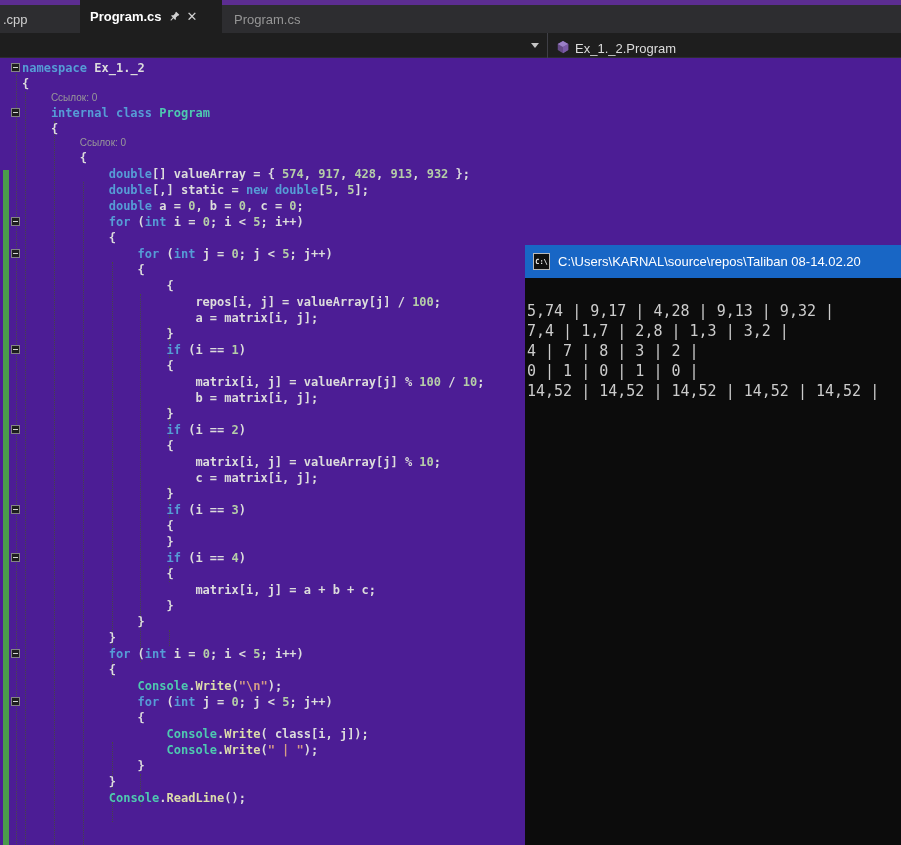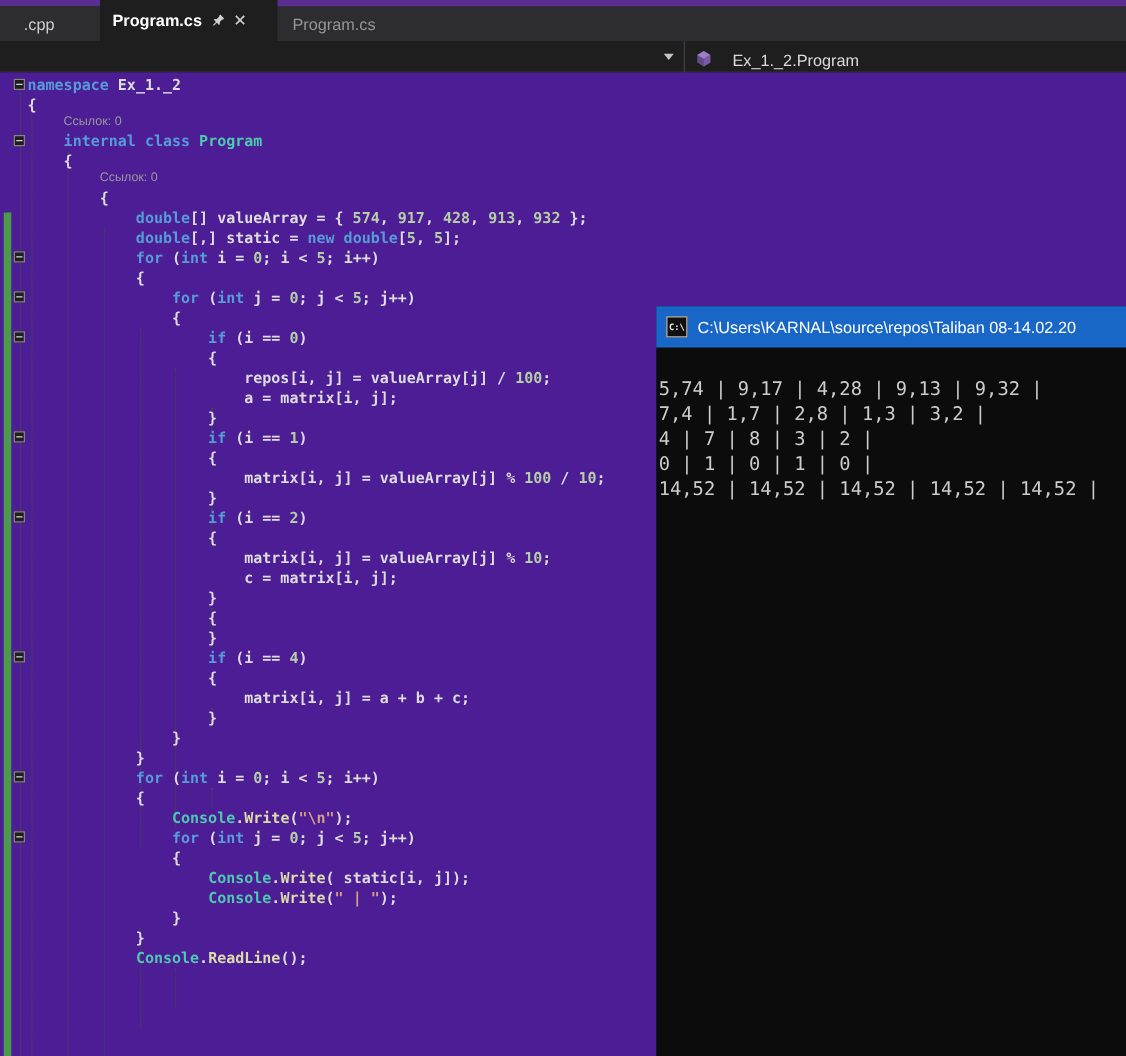--- a/index.html
+++ b/index.html
@@ -2,31 +2,31 @@
 <html><head>
 <meta charset="utf-8">
 <style>
   html,body{margin:0;padding:0}
   body{width:901px;height:845px;overflow:hidden;position:relative;background:#1e1e1e;font-family:"Liberation Sans",sans-serif}
 
   
   .tabbar{position:absolute;top:0;left:0;width:901px;height:33px;background:#2d2d30}
   .top-strip{position:absolute;top:0;left:0;width:100%;height:5px;background:#5C2D91}
   .tab{position:absolute;display:flex;align-items:center;font-size:13px;color:#969696;box-sizing:border-box}
-  #tab-cpp{left:0;top:5px;width:80px;height:28px;padding-left:19px;color:#cfcfcf;background:#2d2d30}
+  #tab-cpp{left:0;top:5px;width:80px;height:28px;padding-left:3px;color:#cfcfcf;background:#2d2d30}
   #tab-active{left:80px;top:0;width:142px;height:33px;background:#1e1e1e;color:#ffffff;font-weight:bold;padding-left:10px;gap:7px}
   #tab-other{left:222px;top:5px;height:28px;padding:0 12px;color:#969696}
   .tab .close{color:#d0d0d0;font-weight:normal;font-size:13px;line-height:13px}
   .tab svg{display:block}
 
   
   .navbar{position:absolute;top:33px;left:0;width:901px;height:25px;background:#1e1e1e;border-bottom:1px solid #2d2d30;box-sizing:border-box}
   .combo1{position:absolute;left:0;top:0;width:548px;height:25px;border-right:1px solid #3f3f46;box-sizing:border-box}
   .combo-arrow{position:absolute;right:8px;top:10px;width:0;height:0;border-left:4px solid transparent;border-right:4px solid transparent;border-top:5px solid #c5c5c5}
-  .combo2{position:absolute;left:549px;top:0;right:0;height:30px;display:flex;align-items:center;gap:16px;padding-left:7px;color:#dcdcdc;font-size:13px}
+  .combo2{position:absolute;left:549px;top:0;right:0;height:30px;display:flex;align-items:center;gap:5px;padding-left:7px;color:#dcdcdc;font-size:13px}
 
   
   #editor{position:absolute;top:58px;left:0;width:901px;height:787px;background:#4c1d95;overflow:hidden}
   #change-bar{position:absolute;left:3px;top:112px;width:6px;height:675px;background:#4B9B4B}
   #code{position:absolute;left:22px;top:0;padding-top:2px;font:bold 12px "DejaVu Sans Mono",monospace}
   .ln{height:16px;line-height:16px;white-space:pre;position:relative}
   .lens{height:13px;line-height:13px;font:10px "Liberation Sans",sans-serif;font-weight:normal;color:#999999;white-space:pre}
   .tk-k{color:#569CD6}.tk-w{color:#DCDCDC}.tk-c{color:#4EC9B0}.tk-m{color:#DCDCAA}.tk-n{color:#B5CEA8}.tk-s{color:#D69D85}
   .fold{position:absolute;left:-11px;top:3px;width:9px;height:9px;border:1px solid #848484;background:#1e1e1e;box-sizing:border-box}
   .fold::after{content:"";position:absolute;left:1px;right:1px;top:3px;height:1px;background:#d4d4d4}
@@ -97,52 +97,54 @@
     <div class="guide" style="left:147px;top:572px;height:16px"></div>
   <div class="ln"><span class="fold"></span><span class="tk-k">namespace</span><span class="tk-w"> Ex_1._2</span></div>
       <div class="ln"><span class="tk-w">{</span></div>
       <div class="lens" style="padding-left: 28.88px;">Ссылок: 0</div>
       <div class="ln"><span class="fold"></span><span class="tk-k">    internal class </span><span class="tk-c">Program</span></div>
       <div class="ln"><span class="tk-w">    {</span></div>
       <div class="lens" style="padding-left: 57.76px;">Ссылок: 0</div>
       <div class="ln"><span class="tk-w">        {</span></div>
       <div class="ln"><span class="tk-k">            double</span><span class="tk-w">[] valueArray = { </span><span class="tk-n">574</span><span class="tk-w">, </span><span class="tk-n">917</span><span class="tk-w">, </span><span class="tk-n">428</span><span class="tk-w">, </span><span class="tk-n">913</span><span class="tk-w">, </span><span class="tk-n">932</span><span class="tk-w"> };</span></div>
       <div class="ln"><span class="tk-k">            double</span><span class="tk-w">[,] static = </span><span class="tk-k">new</span><span class="tk-w"> </span><span class="tk-k">double</span><span class="tk-w">[</span><span class="tk-n">5</span><span class="tk-w">, </span><span class="tk-n">5</span><span class="tk-w">];</span></div>
+      <div class="ln"><span class="tk-k">            double</span><span class="tk-w"> a = </span><span class="tk-n">0</span><span class="tk-w">, b = </span><span class="tk-n">0</span><span class="tk-w">, c = </span><span class="tk-n">0</span><span class="tk-w">;</span></div>
       <div class="ln"><span class="fold"></span><span class="tk-k">            for</span><span class="tk-w"> (</span><span class="tk-k">int</span><span class="tk-w"> i = </span><span class="tk-n">0</span><span class="tk-w">; i &lt; </span><span class="tk-n">5</span><span class="tk-w">; i++)</span></div>
       <div class="ln"><span class="tk-w">            {</span></div>
       <div class="ln"><span class="fold"></span><span class="tk-k">                for</span><span class="tk-w"> (</span><span class="tk-k">int</span><span class="tk-w"> j = </span><span class="tk-n">0</span><span class="tk-w">; j &lt; </span><span class="tk-n">5</span><span class="tk-w">; j++)</span></div>
       <div class="ln"><span class="tk-w">                {</span></div>
-      <div class="ln"><span class="fold"></span><span class="tk-k">                    if</span><span class="tk-w"> (i == </span><span class="tk-n">0</span><span class="tk-w">)</span></div>
       <div class="ln"><span class="tk-w">                    {</span></div>
       <div class="ln"><span class="tk-w">                        repos[i, j] = valueArray[j] / </span><span class="tk-n">100</span><span class="tk-w">;</span></div>
       <div class="ln"><span class="tk-w">                        a = matrix[i, j];</span></div>
       <div class="ln"><span class="tk-w">                    }</span></div>
       <div class="ln"><span class="fold"></span><span class="tk-k">                    if</span><span class="tk-w"> (i == </span><span class="tk-n">1</span><span class="tk-w">)</span></div>
       <div class="ln"><span class="tk-w">                    {</span></div>
       <div class="ln"><span class="tk-w">                        matrix[i, j] = valueArray[j] % </span><span class="tk-n">100</span><span class="tk-w"> / </span><span class="tk-n">10</span><span class="tk-w">;</span></div>
+      <div class="ln"><span class="tk-w">                        b = matrix[i, j];</span></div>
       <div class="ln"><span class="tk-w">                    }</span></div>
       <div class="ln"><span class="fold"></span><span class="tk-k">                    if</span><span class="tk-w"> (i == </span><span class="tk-n">2</span><span class="tk-w">)</span></div>
       <div class="ln"><span class="tk-w">                    {</span></div>
       <div class="ln"><span class="tk-w">                        matrix[i, j] = valueArray[j] % </span><span class="tk-n">10</span><span class="tk-w">;</span></div>
       <div class="ln"><span class="tk-w">                        c = matrix[i, j];</span></div>
       <div class="ln"><span class="tk-w">                    }</span></div>
+      <div class="ln"><span class="fold"></span><span class="tk-k">                    if</span><span class="tk-w"> (i == </span><span class="tk-n">3</span><span class="tk-w">)</span></div>
       <div class="ln"><span class="tk-w">                    {</span></div>
       <div class="ln"><span class="tk-w">                    }</span></div>
       <div class="ln"><span class="fold"></span><span class="tk-k">                    if</span><span class="tk-w"> (i == </span><span class="tk-n">4</span><span class="tk-w">)</span></div>
       <div class="ln"><span class="tk-w">                    {</span></div>
       <div class="ln"><span class="tk-w">                        matrix[i, j] = a + b + c;</span></div>
       <div class="ln"><span class="tk-w">                    }</span></div>
       <div class="ln"><span class="tk-w">                }</span></div>
       <div class="ln"><span class="tk-w">            }</span></div>
       <div class="ln"><span class="fold"></span><span class="tk-k">            for</span><span class="tk-w"> (</span><span class="tk-k">int</span><span class="tk-w"> i = </span><span class="tk-n">0</span><span class="tk-w">; i &lt; </span><span class="tk-n">5</span><span class="tk-w">; i++)</span></div>
       <div class="ln"><span class="tk-w">            {</span></div>
       <div class="ln"><span class="tk-w">                </span><span class="tk-c">Console</span><span class="tk-w">.</span><span class="tk-m">Write</span><span class="tk-w">(</span><span class="tk-s">"\n"</span><span class="tk-w">);</span></div>
       <div class="ln"><span class="fold"></span><span class="tk-k">                for</span><span class="tk-w"> (</span><span class="tk-k">int</span><span class="tk-w"> j = </span><span class="tk-n">0</span><span class="tk-w">; j &lt; </span><span class="tk-n">5</span><span class="tk-w">; j++)</span></div>
       <div class="ln"><span class="tk-w">                {</span></div>
-      <div class="ln"><span class="tk-w">                    </span><span class="tk-c">Console</span><span class="tk-w">.</span><span class="tk-m">Write</span><span class="tk-w">( static[i, j]);</span></div>
+      <div class="ln"><span class="tk-w">                    </span><span class="tk-c">Console</span><span class="tk-w">.</span><span class="tk-m">Write</span><span class="tk-w">( class[i, j]);</span></div>
       <div class="ln"><span class="tk-w">                    </span><span class="tk-c">Console</span><span class="tk-w">.</span><span class="tk-m">Write</span><span class="tk-w">(</span><span class="tk-s">" | "</span><span class="tk-w">);</span></div>
       <div class="ln"><span class="tk-w">                }</span></div>
       <div class="ln"><span class="tk-w">            }</span></div>
       <div class="ln"><span class="tk-w">            </span><span class="tk-c">Console</span><span class="tk-w">.</span><span class="tk-m">ReadLine</span><span class="tk-w">();</span></div>
     </div>
 </div>
 
 <div id="console">
   <div id="console-titlebar">
     <span id="console-icon">C:\</span>

